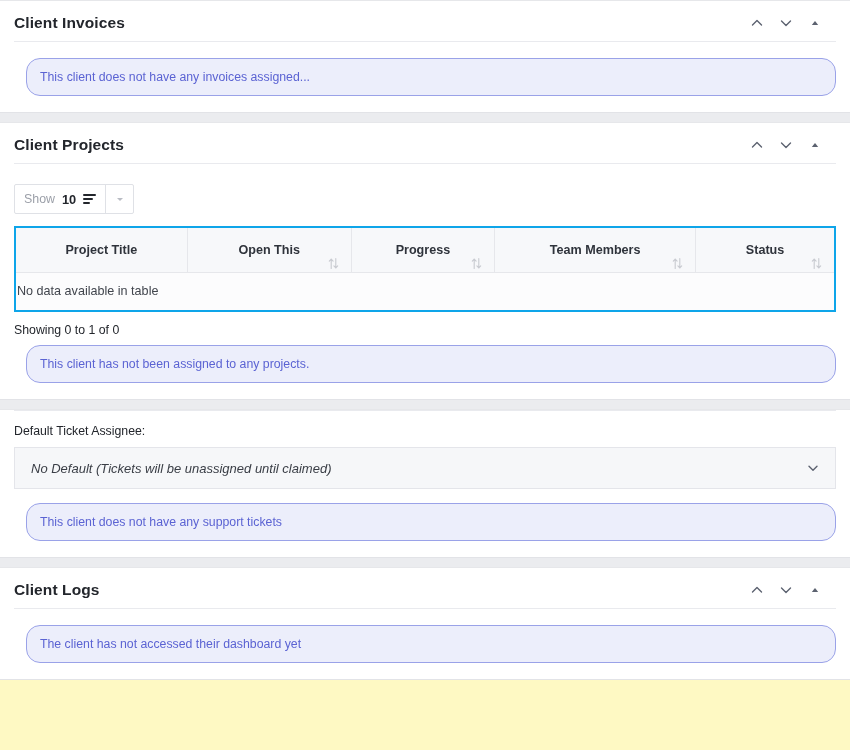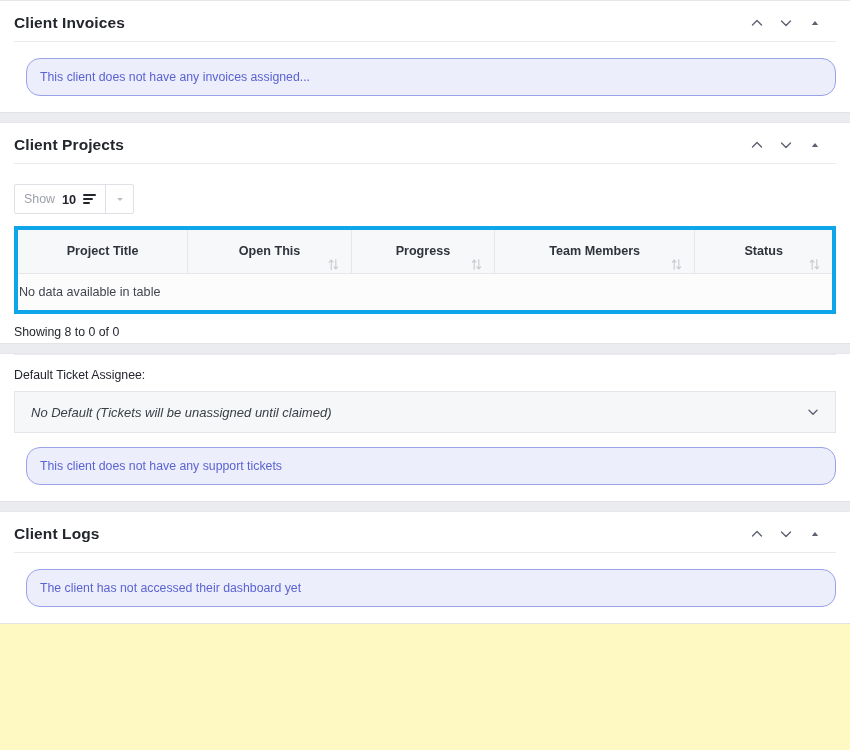--- a/index.html
+++ b/index.html
@@ -129,21 +129,21 @@
     color: #4a4e57;
     background: #fff;
     outline: none;
   }
   .search-input::placeholder { color: #9fa3ac; }
 
   
   .data-table {
     width: 100%;
     border-collapse: collapse;
-    border: 4px solid #0ea5e9;
+    border: 2px solid #0ea5e9;
     table-layout: fixed;
   }
   .data-table thead th {
     background: #f7f8fa;
     border-right: 1px solid #e6e7eb;
     border-bottom: 1px solid #e6e7eb;
     height: 45px;
     font-size: 12.6px;
     font-weight: 600;
     color: #2f333b;
@@ -332,21 +332,22 @@
           </th>
         </tr>
       </thead>
       <tbody>
         <tr>
           <td colspan="5">No data available in table</td>
         </tr>
       </tbody>
     </table>
 
-    <div class="showing-text">Showing 8 to 0 of 0</div>
+    <div class="showing-text">Showing 0 to 1 of 0</div>
+    <div class="alert" style="margin-top:4px">This client has not been assigned to any projects.</div>
   </div>
 
   <div class="card-gap"></div>
 
   <div class="card">
     <div class="divider"></div>
 
     <div class="field-label">Default Ticket Assignee:</div>
     <div class="select-box">
       <span class="select-value">No Default (Tickets will be unassigned until claimed)</span>

